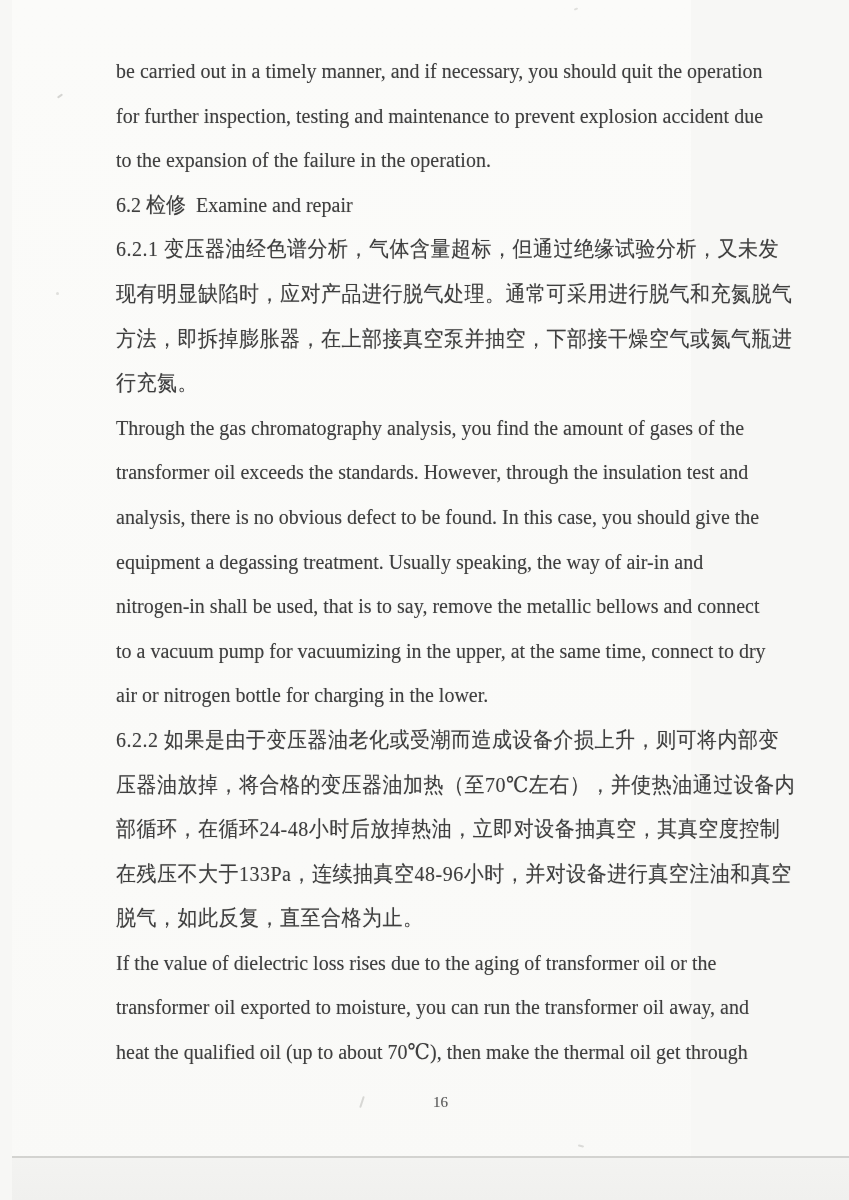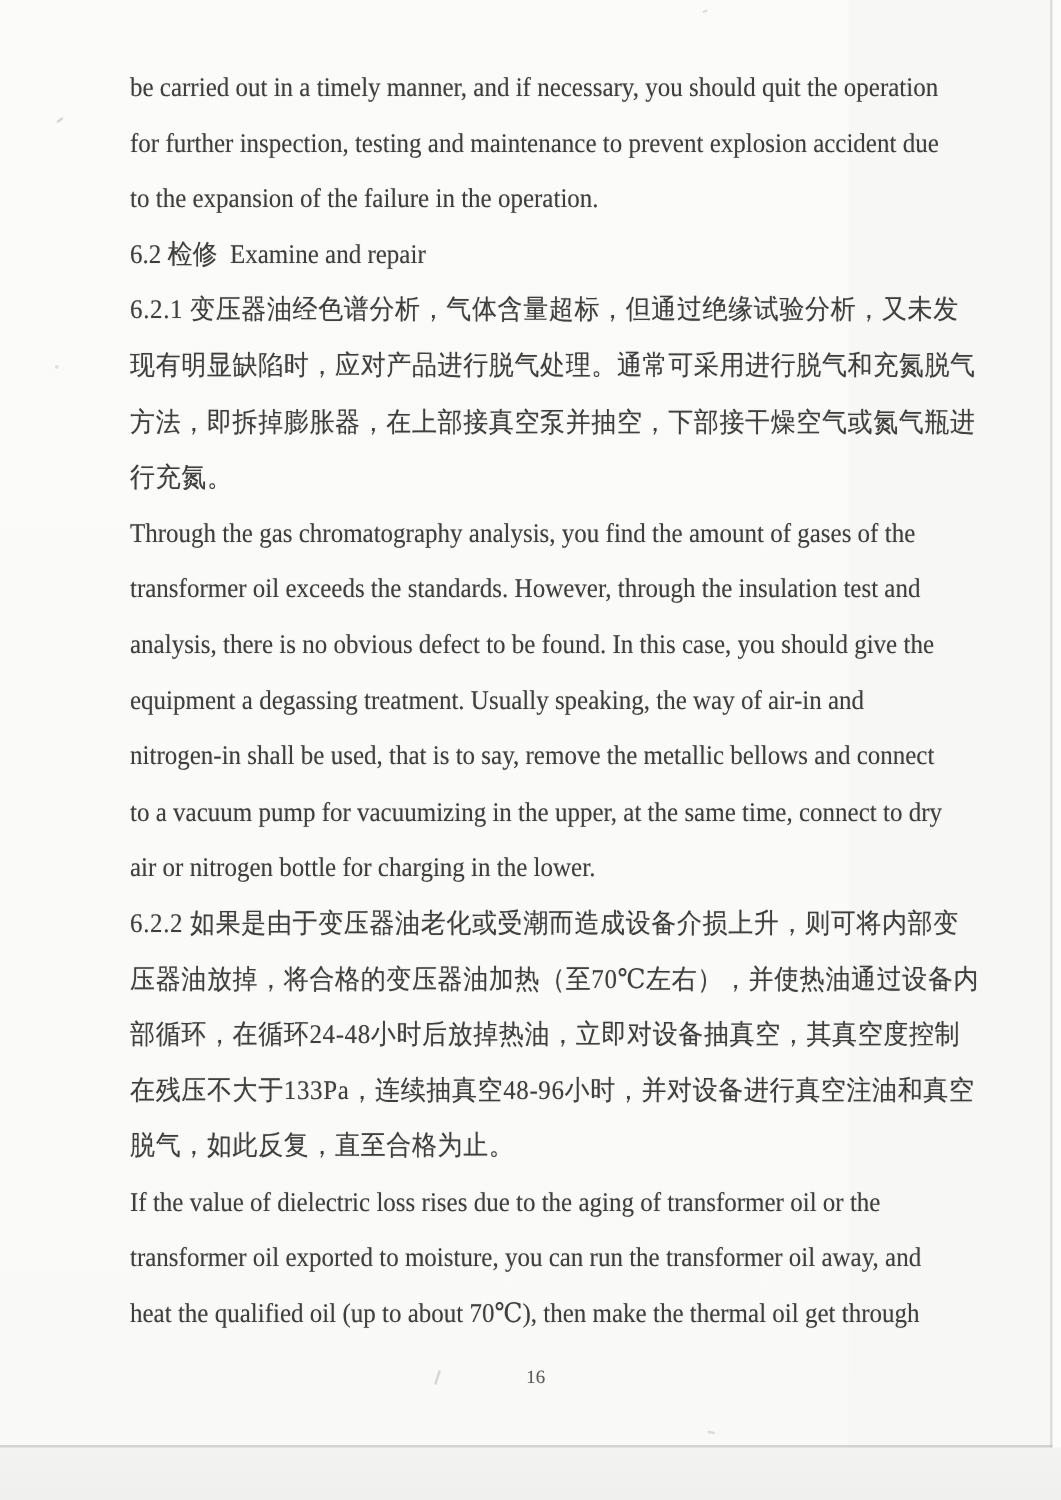--- a/index.html
+++ b/index.html
@@ -6,21 +6,21 @@
     margin: 0;
     padding: 0;
     width: 849px;
     height: 1200px;
     overflow: hidden;
     background: #f7f7f5;
     font-family: "Liberation Serif", "DejaVu Serif", serif;
   }
   .paper {
     position: absolute;
-    left: 0; top: 0;
+    left: 12px; top: 0;
     width: 679px; height: 1200px;
     background: linear-gradient(180deg, #fbfbf9 0%, #fafaf8 70%, #f9f9f7 100%);
   }
   
   .right-edge {
     position: absolute;
     left: 840px; top: 0;
     width: 2px; height: 1158px;
     background: rgba(190,190,186,0.45);
   }

